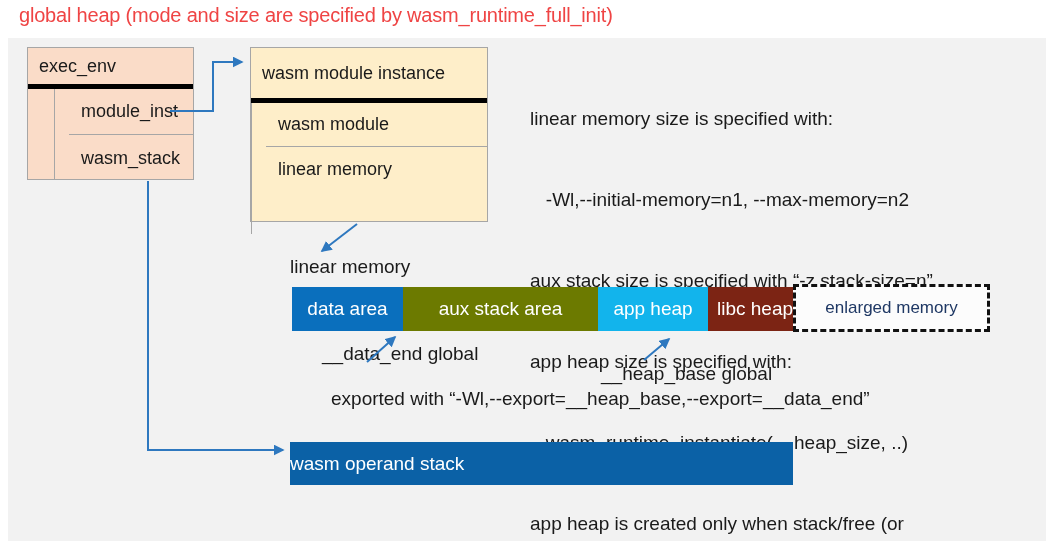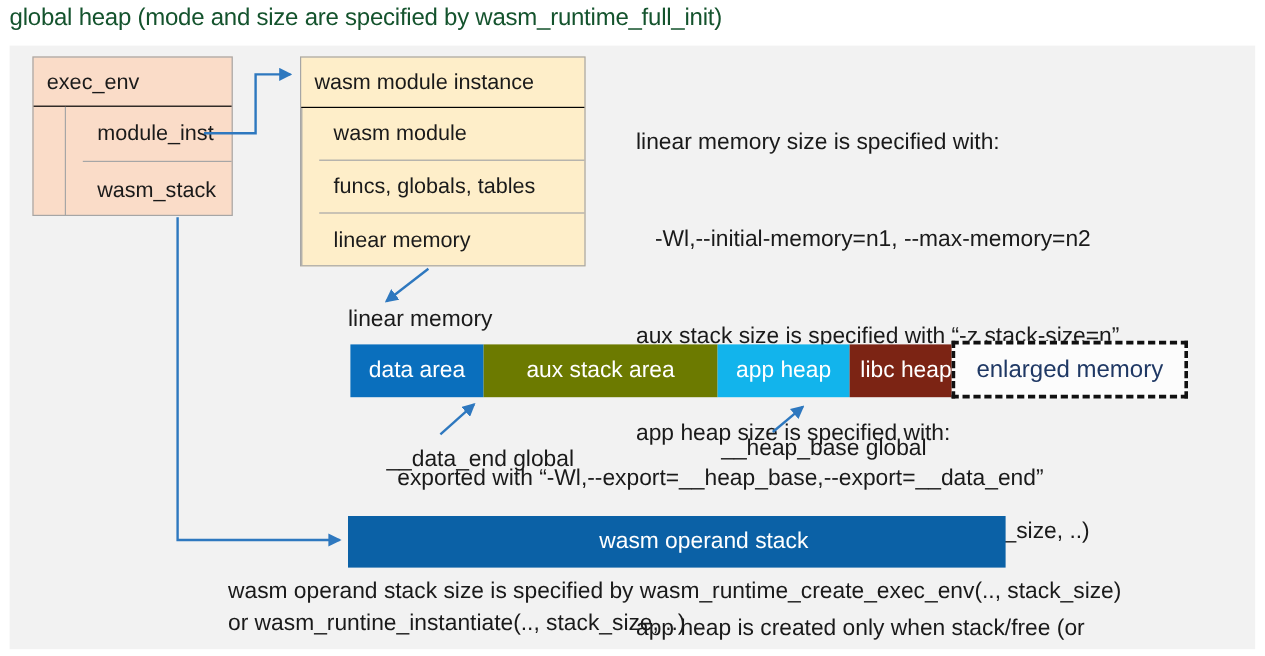--- a/index.html
+++ b/index.html
@@ -1,65 +1,65 @@
 <!DOCTYPE html>
 <html><head>
 <meta charset="utf-8">
 <style>
   html,body{margin:0;padding:0;background:#fff;}
   #stage{
     position:relative;width:1054px;height:547px;overflow:hidden;
     font-family:"Liberation Sans", sans-serif;color:#1a1a1a;background:#fff;
   }
   .panel{position:absolute;left:8px;top:38px;width:1038px;height:503px;background:#f2f2f2;}
-  .title{position:absolute;left:8px;top:4px;font-size:20px;letter-spacing:-0.2px;color:#14532d;white-space:pre;}
+  .title{position:absolute;left:19px;top:4px;font-size:20px;letter-spacing:-0.2px;color:#ef4444;white-space:pre;}
 
   
   .struct{position:absolute;border:1px solid #a6a6a6;box-sizing:border-box;}
   .struct .hdr{box-sizing:border-box;display:flex;align-items:center;padding-left:11px;
-    font-size:18px;border-bottom:1px solid #000000;}
+    font-size:18px;border-bottom:5px solid #000000;}
   .struct .rows{box-sizing:border-box;border-left:1px solid #a6a6a6;padding-left:14px;}
   .struct .row{box-sizing:border-box;display:flex;align-items:center;padding-left:12px;
     font-size:18px;border-bottom:1px solid #a6a6a6;}
   .struct .row:last-child{border-bottom:none;}
 
   .exec{left:27px;top:47px;width:167px;height:133px;background:#fadcc8;}
   .exec .hdr{height:41px;}
   .exec .rows{margin-left:26px;height:91px;}
   .exec .row{height:46px;}
 
   .inst{left:250px;top:47px;width:238px;height:175px;background:#feeec9;}
-  .inst .hdr{height:42px;}
+  .inst .hdr{height:55px;}
   .inst .rows{height:131px;}
   .inst .row{height:44px;}
 
   
   .notes{position:absolute;left:530px;top:51px;font-size:19px;line-height:27px;white-space:pre-wrap;}
   .notes div{white-space:pre;}
 
   
   .lm-label{position:absolute;left:290px;top:256px;font-size:19px;}
   .bar{position:absolute;left:292px;top:287px;height:44px;display:flex;}
   .seg{height:44px;display:flex;align-items:center;justify-content:center;
        color:#fff;font-size:19px;box-sizing:border-box;}
   .seg-data{width:111px;background:#0a6fbd;}
   .seg-aux{width:195px;background:#6c7a00;}
   .seg-app{width:110px;background:#12b4ec;}
   .seg-libc{width:94px;background:#7c2414;}
   .enlarged{position:absolute;left:793px;top:284px;width:197px;height:48px;box-sizing:border-box;
     background:#fcfcfc;border:3px dashed #111;display:flex;align-items:center;justify-content:center;
-    color:#1f3864;font-size:20px;}
+    color:#1f3864;font-size:17px;}
 
   .ann{position:absolute;font-size:19px;}
-  .ann-dataend{left:322px;top:372px;}
+  .ann-dataend{left:322px;top:343px;}
   .ann-heapbase{left:601px;top:363px;}
   .ann-exported{left:299px;top:388px;margin-left:32px;}
 
-  .opstack{position:absolute;left:290px;top:430px;width:503px;height:43px;background:#0b61a6;
-    display:flex;align-items:center;justify-content:center;color:#fff;font-size:19px;padding-left:45px;}
+  .opstack{position:absolute;left:290px;top:442px;width:503px;height:43px;background:#0b61a6;
+    display:flex;align-items:center;color:#fff;font-size:19px;}
 
   .bottom-note{position:absolute;left:190px;top:479px;font-size:19px;line-height:27px;}
   .bottom-note div{white-space:pre;}
 
   svg.overlay{position:absolute;left:0;top:0;width:1054px;height:547px;pointer-events:none;}
 </style>
 </head>
 <body>
 
 <div id="stage">
@@ -72,21 +72,20 @@
     <div class="rows">
       <div class="row">module_inst</div>
       <div class="row">wasm_stack</div>
     </div>
   </div>
 
   <div class="struct inst">
     <div class="hdr">wasm module instance</div>
     <div class="rows">
       <div class="row">wasm module</div>
-      <div class="row">funcs, globals, tables</div>
       <div class="row">linear memory</div>
     </div>
   </div>
 
   <div class="notes">
     <div>linear memory size is specified with:</div>
     <div>   -Wl,--initial-memory=n1, --max-memory=n2</div>
     <div>aux stack size is specified with “-z stack-size=n”</div>
     <div>app heap size is specified with:</div>
     <div>   wasm_runtime_instantiate(.., heap_size, ..)</div>
@@ -104,24 +103,20 @@
   <div class="enlarged">enlarged memory</div>
 
   <div class="ann ann-dataend">__data_end global</div>
   <div class="ann ann-heapbase">__heap_base global</div>
   <div class="ann ann-exported">exported with “-Wl,--export=__heap_base,--export=__data_end”</div>
 
   <div class="opstack">
     <span>wasm operand stack</span>
   </div>
 
-  <div class="bottom-note">
-    <div>wasm operand stack size is specified by wasm_runtime_create_exec_env(.., stack_size)</div>
-    <div>or wasm_runtine_instantiate(.., stack_size, ..)</div>
-  </div>
 
   <svg class="overlay" viewBox="0 0 1054 547">
     <defs>
       <marker id="ah" viewBox="0 0 10 10" refX="8.5" refY="5" markerWidth="5.5" markerHeight="5.5" orient="auto">
         <path d="M0,0 L10,5 L0,10 z" fill="#2e78bf"></path>
       </marker>
     </defs>
     <polyline points="170,111 213,111 213,62 242,62" fill="none" stroke="#2e78bf" stroke-width="2" marker-end="url(#ah)"></polyline>
     <line x1="357" y1="224" x2="322" y2="251" stroke="#2e78bf" stroke-width="2" marker-end="url(#ah)"></line>
     <line x1="367" y1="362" x2="395" y2="337" stroke="#2e78bf" stroke-width="2" marker-end="url(#ah)"></line>

